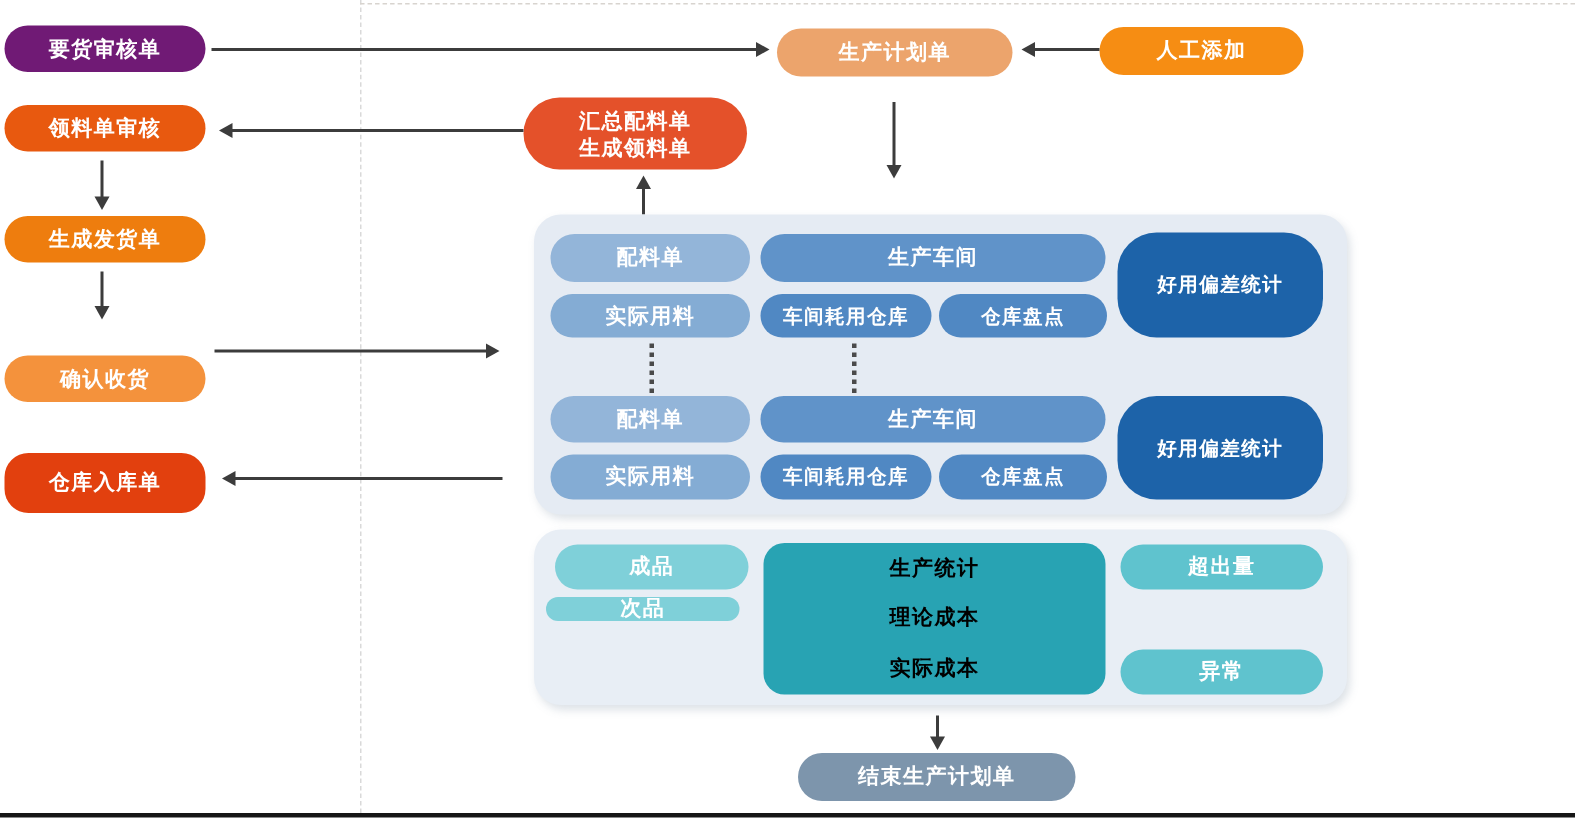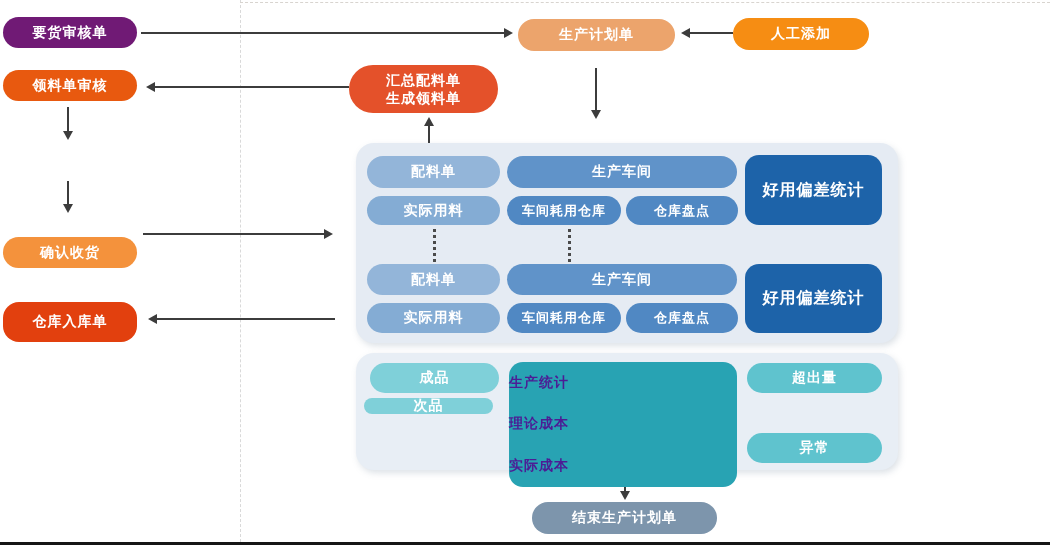--- a/index.html
+++ b/index.html
@@ -34,28 +34,28 @@
 
   
   .panel{position:absolute;border-radius:18px;box-shadow:2px 3px 6px rgba(120,140,160,0.25);}
   .panel-workshop{left:356px;top:143px;width:542px;height:200px;background:#e5ebf3;}
   .panel-stats{left:356px;top:353px;width:542px;height:117px;background:#e8eef5;}
 
   .b-light{background:#93b5d9;}
   .b-mlight{background:#84acd4;}
   .b-med{background:#6093c9;}
   .b-deep{background:#5088c3;}
-  .b-dark{background:#1d63a9;border-radius:14px;font-size:16px;}
+  .b-dark{background:#1d63a9;border-radius:26px;font-size:13px;}
 
   .t-light{background:#7fd0d9;}
   .t-med{background:#5fc3ce;}
   .t-box{
-    position:absolute;left:509px;top:362px;width:228px;height:125px;background:#28a3b3;
+    position:absolute;left:509px;top:362px;width:228px;height:101px;background:#28a3b3;
     border-radius:14px;display:flex;flex-direction:column;justify-content:space-around;
-    align-items:flex-start;color:#4c1d95;font-weight:bold;font-size:14px;letter-spacing:1px;
+    align-items:center;color:#000000;font-weight:bold;font-size:14px;letter-spacing:1px;
   }
   .end-node{left:532px;top:502px;width:185px;height:32px;background:#7d95ac;}
 
   
   .dots{position:absolute;width:0;height:33px;border-left:3px dotted #4a4a4a;}
 
   
   .arrow{position:absolute;background:#3c3c3c;}
   .arrow.h{height:2px;}
   .arrow.v{width:2px;}
@@ -72,20 +72,21 @@
 </head>
 <body>
 
 <div id="canvas">
 
   <div class="dash-v"></div>
   <div class="dash-h"></div>
 
   <div class="pill lp lp0">要货审核单</div>
   <div class="pill lp lp1">领料单审核</div>
+  <div class="pill lp lp2">生成发货单</div>
   <div class="pill lp lp3">确认收货</div>
   <div class="pill lp lp4">仓库入库单</div>
 
   <div class="pill plan">生产计划单</div>
   <div class="pill manual">人工添加</div>
   <div class="pill summary">
     <div>汇总配料单</div>
     <div>生成领料单</div>
   </div>
 

